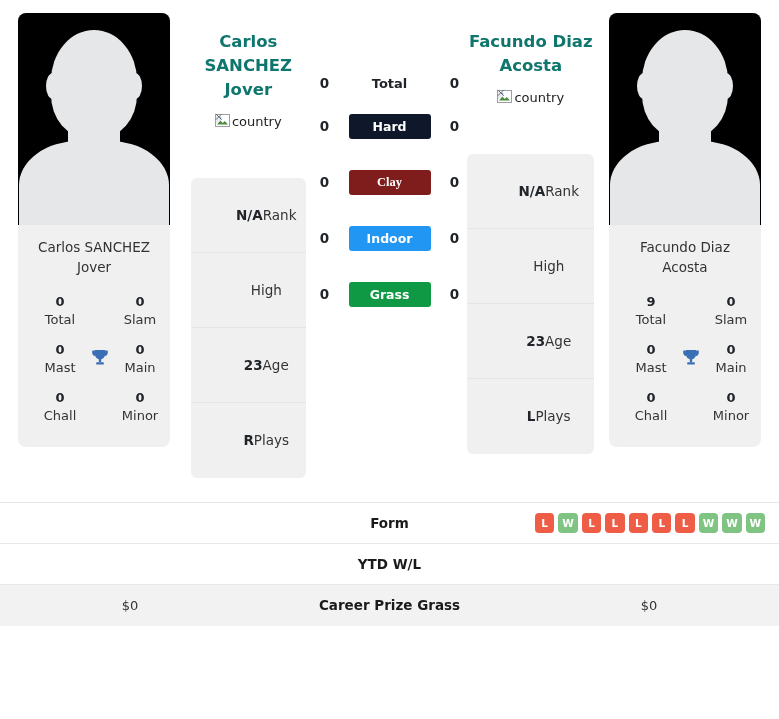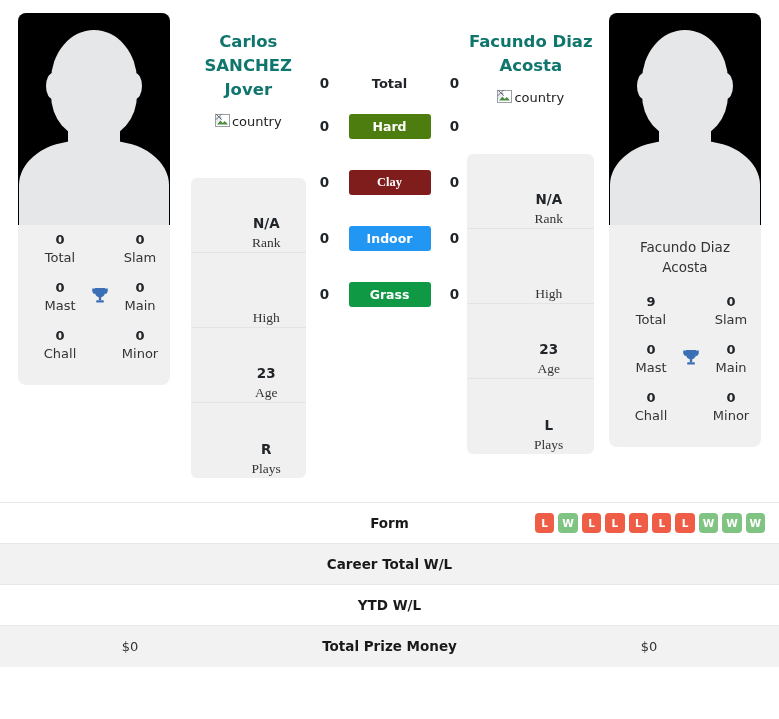--- a/index.html
+++ b/index.html
@@ -174,39 +174,38 @@
     margin-top: 48px;
     width: 115px;
     background: #f0f0f0;
     border-radius: 6px;
     overflow: hidden;
   }
   .statbox.wide { width: 127px; }
   .stat-cell {
     height: 75px;
     display: flex;
-    flex-direction: column;
-    align-items: center;
-    justify-content: flex-end;
+    flex-direction: row;
+    align-items: center;
+    justify-content: center;
     border-bottom: 1px solid #e4e4e4;
     padding-left: 36px;
   }
   .stat-cell:last-child { border-bottom: none; }
   .stat-val {
     font-size: 13.5px;
     font-weight: bold;
     color: #212529;
     line-height: 19px;
     min-height: 0;
   }
   .stat-lbl {
     font-size: 13.5px;
     color: #333;
     line-height: 19px;
-    font-family: Liberation Serif, serif;
   }
 
   
   .surfacecol {
     flex: 0 0 auto;
     width: 150px;
     padding-top: 60px;
     display: flex;
     flex-direction: column;
     gap: 0;
@@ -296,20 +295,21 @@
   <div class="compare">
 
     <div class="player-card">
       <div class="avatar">
         <div class="silhouette-head"></div>
         <div class="silhouette-ear-l"></div>
         <div class="silhouette-ear-r"></div>
         <div class="silhouette-neck"></div>
         <div class="silhouette-body"></div>
       </div>
+      <div class="player-card-name">Carlos SANCHEZ Jover</div>
 
       <div class="titles-grid">
         <div class="titles-row">
           <div class="titles-cell">
             <div class="num">0</div>
             <div class="lbl">Total</div>
           </div>
           <div class="titles-spacer"></div>
           <div class="titles-cell">
             <div class="num">0</div>
@@ -390,21 +390,21 @@
     <div class="surfacecol">
 
       <div class="surface-row">
         <div class="surface-num">0</div>
         <div class="surface-plain">Total</div>
         <div class="surface-num">0</div>
       </div>
 
       <div class="surface-row">
         <div class="surface-num">0</div>
-        <div class="surface-pill" style="background:#4d7c0f;">Hard</div>
+        <div class="surface-pill" style="background:#0f172a;">Hard</div>
         <div class="surface-num">0</div>
       </div>
 
       <div class="surface-row">
         <div class="surface-num">0</div>
         <div class="surface-pill" style="background:#7f1d1d;font-family:Liberation Serif, serif;">Clay</div>
         <div class="surface-num">0</div>
       </div>
 
       <div class="surface-row">
@@ -530,31 +530,26 @@
               <span class="form-badge" style="background: rgb(239, 93, 70);">L</span>
               <span class="form-badge" style="background: rgb(239, 93, 70);">L</span>
               <span class="form-badge" style="background: rgb(239, 93, 70);">L</span>
               <span class="form-badge" style="background: rgb(239, 93, 70);">L</span>
               <span class="form-badge" style="background: rgb(127, 196, 130);">W</span>
               <span class="form-badge" style="background: rgb(127, 196, 130);">W</span>
               <span class="form-badge" style="background: rgb(127, 196, 130);">W</span>
             </div>
         </td>
       </tr>
-      <tr class="shaded">
-        <td class="cell-left"></td>
-        <td class="cell-mid">Career Total W/L</td>
-        <td class="cell-right"></td>
-      </tr>
       <tr class="plain">
         <td class="cell-left"></td>
         <td class="cell-mid">YTD W/L</td>
         <td class="cell-right"></td>
       </tr>
       <tr class="shaded">
         <td class="cell-left">$0</td>
-        <td class="cell-mid">Total Prize Money</td>
+        <td class="cell-mid">Career Prize Grass</td>
         <td class="cell-right">$0</td>
       </tr>
     </tbody>
   </table>
 
 </div>
 
 </body></html>

